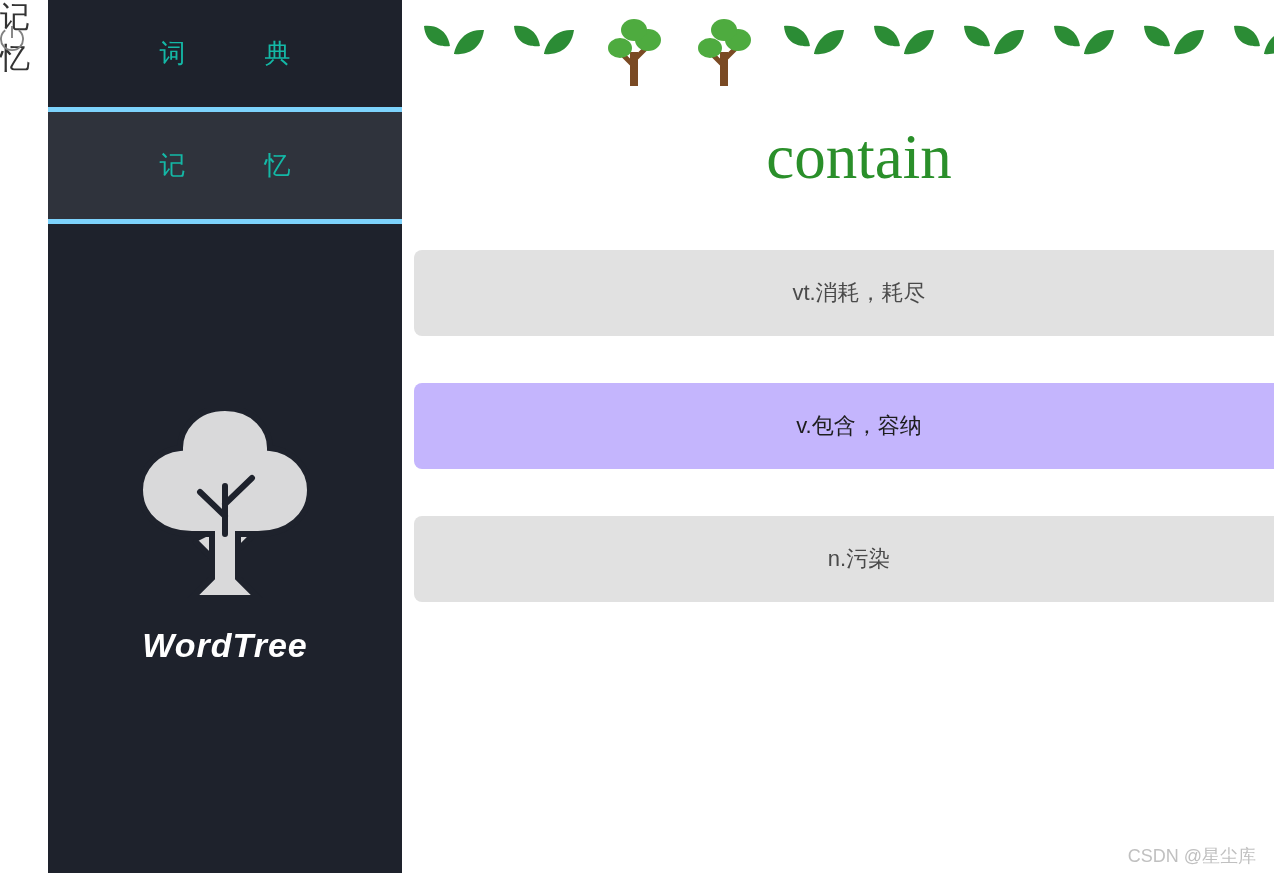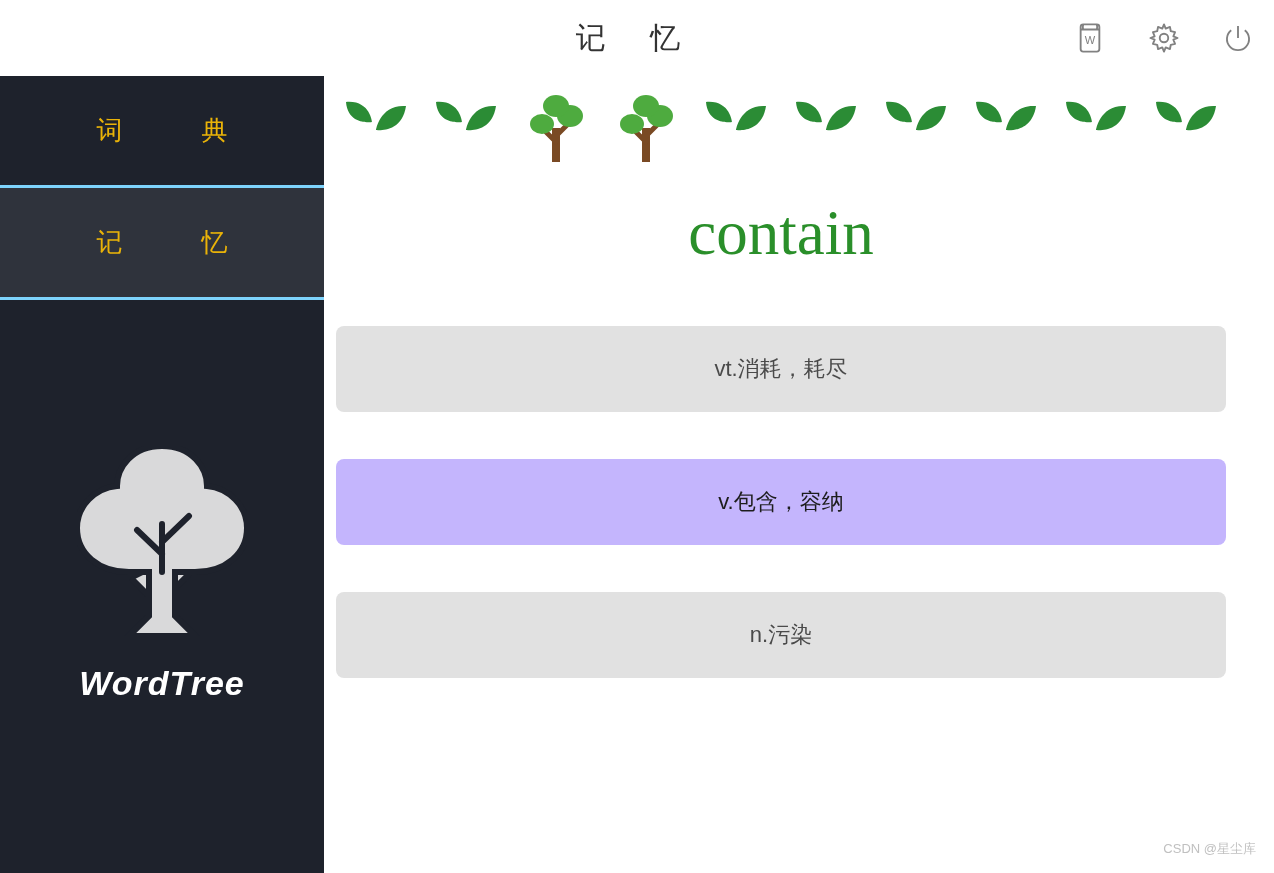--- a/index.html
+++ b/index.html
@@ -1,39 +1,39 @@
 <!DOCTYPE html>
 <html><head>
 <meta charset="utf-8">
 <style>
   * { box-sizing: border-box; margin: 0; padding: 0; }
   html, body { width: 1274px; height: 873px; font-family: "Microsoft YaHei", sans-serif; background: #fff; overflow: hidden; }
-  .app { display: flex; flex-direction: column; width: 100%; height: 100%; }
+  .app { display: flex; flex-direction: row; width: 100%; height: 100%; }
   .header { height: 76px; display: flex; align-items: center; justify-content: center; position: relative; background: #fff; }
   .header-title { font-size: 30px; color: #333; letter-spacing: 18px; }
   .header-icons { position: absolute; right: 16px; top: 0; height: 100%; display: flex; align-items: center; gap: 34px; }
   .hicon { width: 40px; height: 40px; display: flex; align-items: center; justify-content: center; cursor: pointer; }
   .hicon svg { width: 34px; height: 34px; stroke: #818181; fill: none; stroke-width: 2.2; }
   .body { flex: 1; display: flex; min-height: 0; }
   .sidebar { width: 354px; background: #1e222c; display: flex; flex-direction: column; }
   .nav { flex: 0 0 auto; }
-  .nav-item { height: 112px; display: flex; align-items: center; justify-content: center; color: #eab308; font-size: 26px; letter-spacing: 36px; text-indent: 36px; cursor: pointer; border-bottom: 3px solid #7dd3fc; }
+  .nav-item { height: 112px; display: flex; align-items: center; justify-content: center; color: #14b8a6; font-size: 26px; letter-spacing: 36px; text-indent: 36px; cursor: pointer; border-bottom: 5px solid #7dd3fc; }
   .nav-item.active { background: #2f333c; }
   .brand { flex: 1; display: flex; flex-direction: column; align-items: center; justify-content: center; padding-bottom: 24px; gap: 24px; }
   .brand svg { width: 170px; height: 190px; fill: #d9d9da; }
   .brand-name { color: #fff; font-size: 34px; font-style: italic; font-weight: bold; letter-spacing: 1px; }
   .main { flex: 1; display: flex; flex-direction: column; padding: 12px 48px 40px 12px; }
   .progress { display: flex; gap: 10px; flex-wrap: nowrap; }
   .p-slot { width: 80px; height: 80px; display: flex; align-items: center; justify-content: center; }
   .p-slot svg { width: 72px; height: 72px; }
   .word { text-align: center; color: #2a8f2a; font-size: 63px; margin-top: 29px; margin-bottom: 56px; font-family: Georgia, serif; }
   .answers { display: flex; flex-direction: column; gap: 47px; }
   .ans { background: #e1e1e1; color: #4a4a4a; font-size: 22px; height: 86px; border-radius: 8px; display: flex; align-items: center; justify-content: center; cursor: pointer; }
   .ans.selected { background: #c4b5fd; color: #1d1d1d; }
-  .watermark { position: absolute; right: 18px; bottom: 15px; font-size: 13px; color: #c0c0c0; }
+  .watermark { position: absolute; right: 18px; bottom: 5px; font-size: 18px; color: #c0c0c0; }
 </style>
 </head>
 <body>
 
 <div class="app">
   <div class="header">
     <div class="header-title">记 忆</div>
     <div class="header-icons">
       <div class="hicon">
         <svg viewBox="0 0 40 40">

